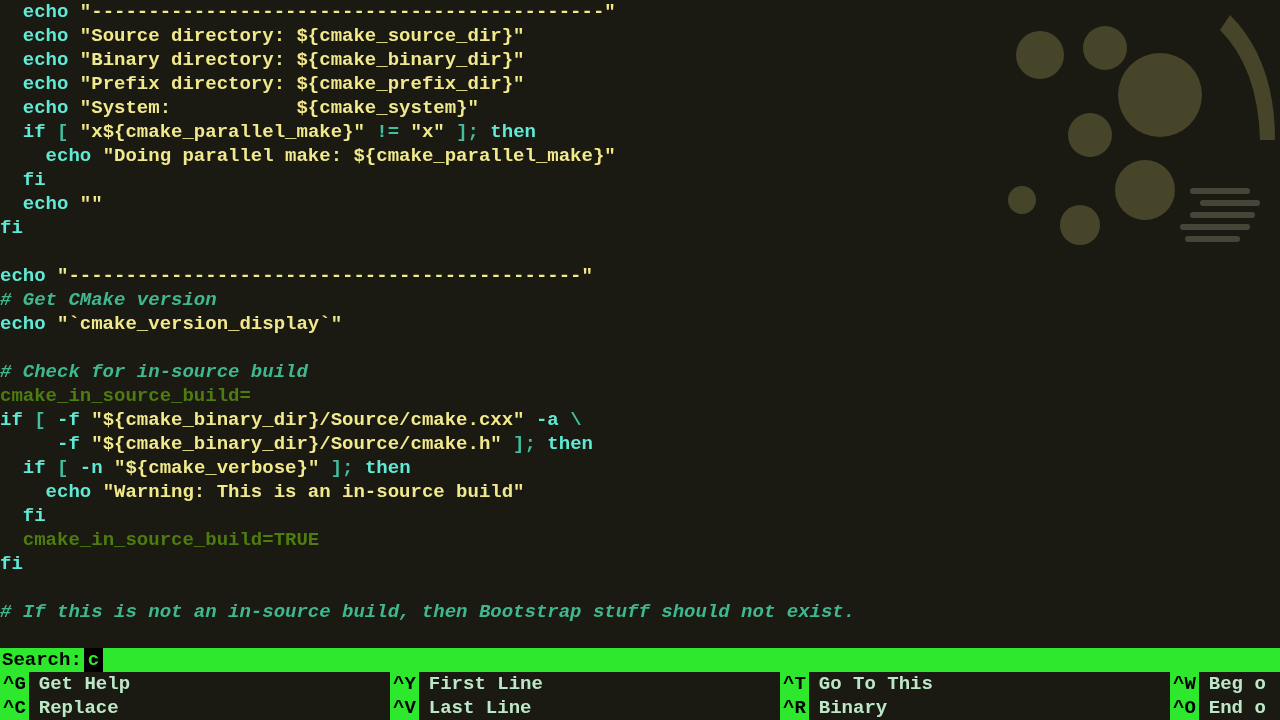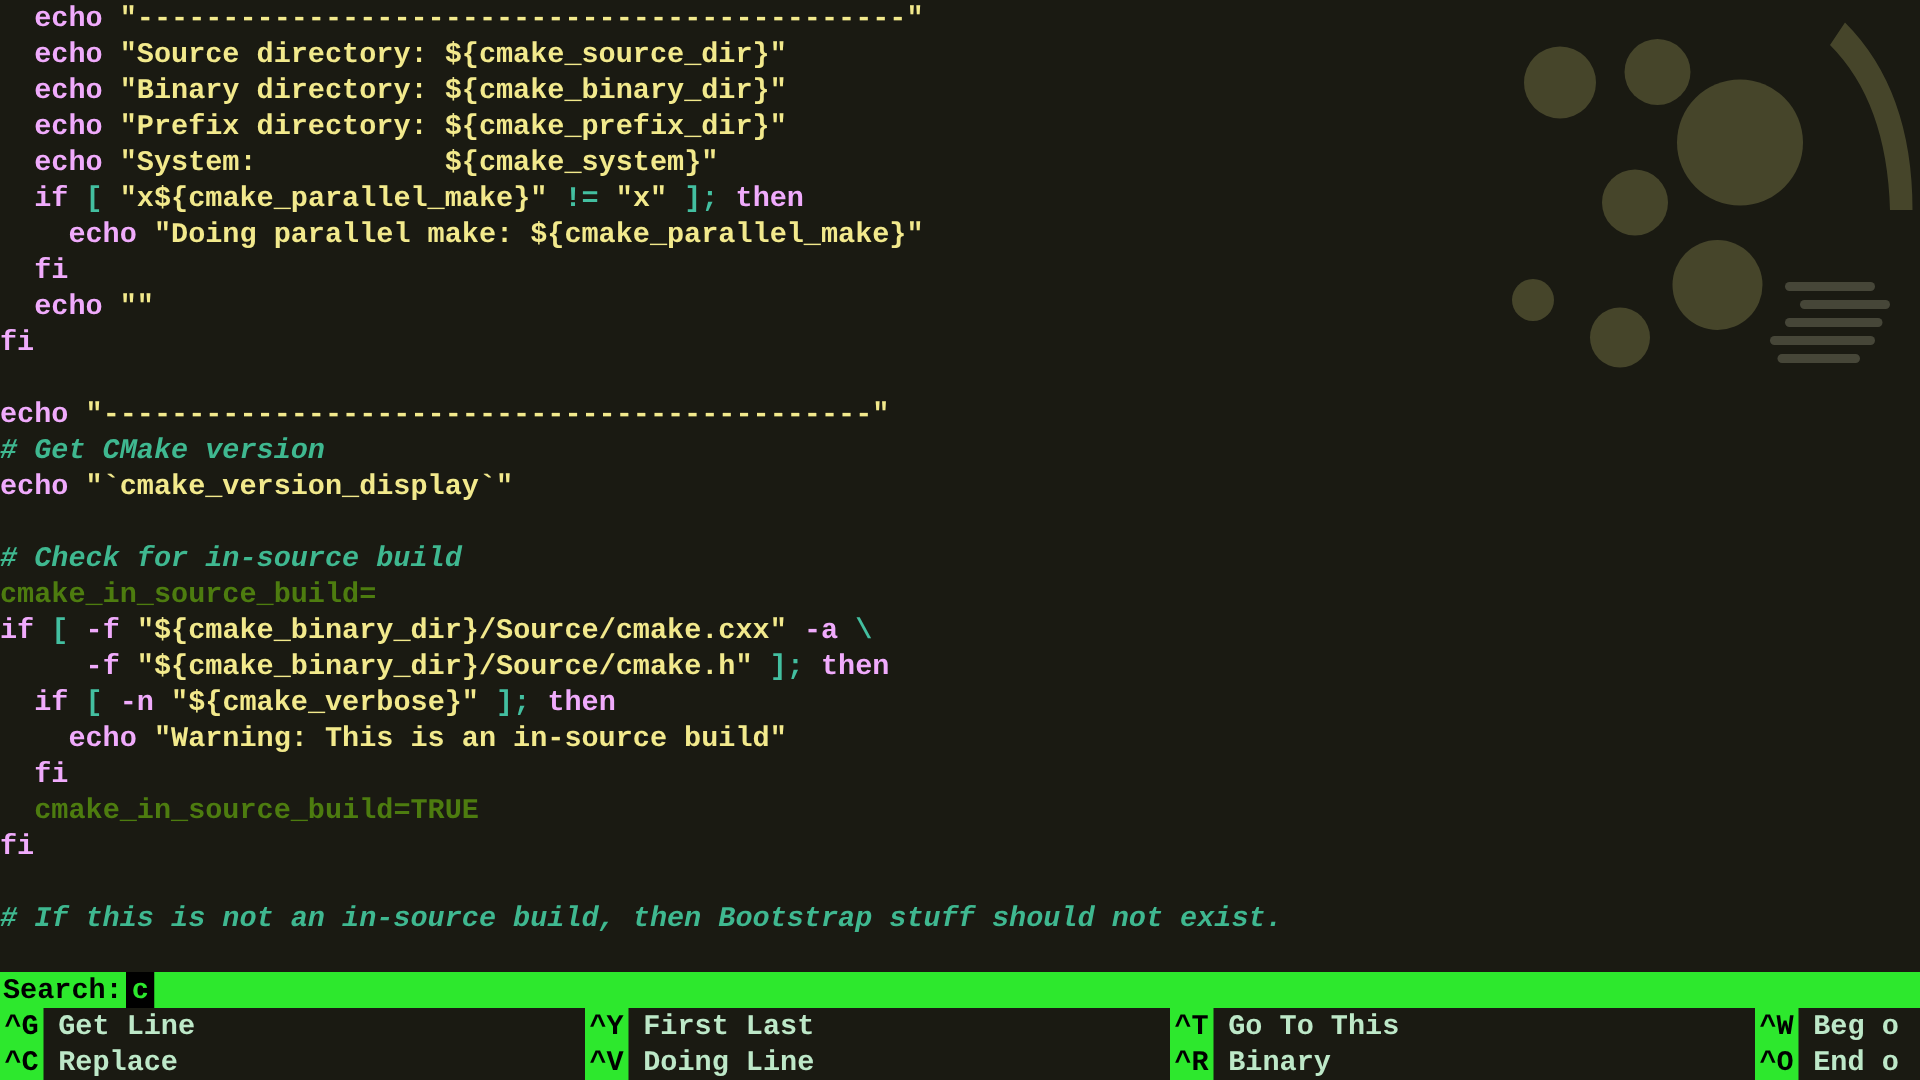--- a/index.html
+++ b/index.html
@@ -27,21 +27,21 @@
   .code-area {
     position: absolute;
     top: 0;
     left: 0;
     right: 0;
     bottom: 96px;
     padding: 0;
     white-space: pre;
   }
   .line { height: 24px; }
-  .kw { color: #f0abfc; }      
+  .kw { color: #5eead4; }      
   .str { color: #f2e98c; }     
   .op  { color: #43bfa0; }     
   .cmt { color: #3fb890; font-style: italic; }     
   .plain { color: #4d7c0f; }
 
   .search-bar {
     position: absolute;
     left: 0;
     right: 0;
     bottom: 48px;
@@ -122,33 +122,33 @@
 
 <div class="search-bar">
   <span class="search-label">Search:</span>
   <span class="search-input">c</span>
   <span class="search-rest"></span>
 </div>
 
 <div class="help-bar" id="help">
     <div class="help-item">
       <span class="shortcut">^G</span>
-      <span class="help-text">Get Line</span>
+      <span class="help-text">Get Help</span>
     </div>
     <div class="help-item">
       <span class="shortcut">^C</span>
       <span class="help-text">Replace</span>
     </div>
     <div class="help-item">
       <span class="shortcut">^Y</span>
-      <span class="help-text">First Last</span>
+      <span class="help-text">First Line</span>
     </div>
     <div class="help-item">
       <span class="shortcut">^V</span>
-      <span class="help-text">Doing Line</span>
+      <span class="help-text">Last Line</span>
     </div>
     <div class="help-item">
       <span class="shortcut">^T</span>
       <span class="help-text">Go To This</span>
     </div>
     <div class="help-item">
       <span class="shortcut">^R</span>
       <span class="help-text">Binary</span>
     </div>
     <div class="help-item">

